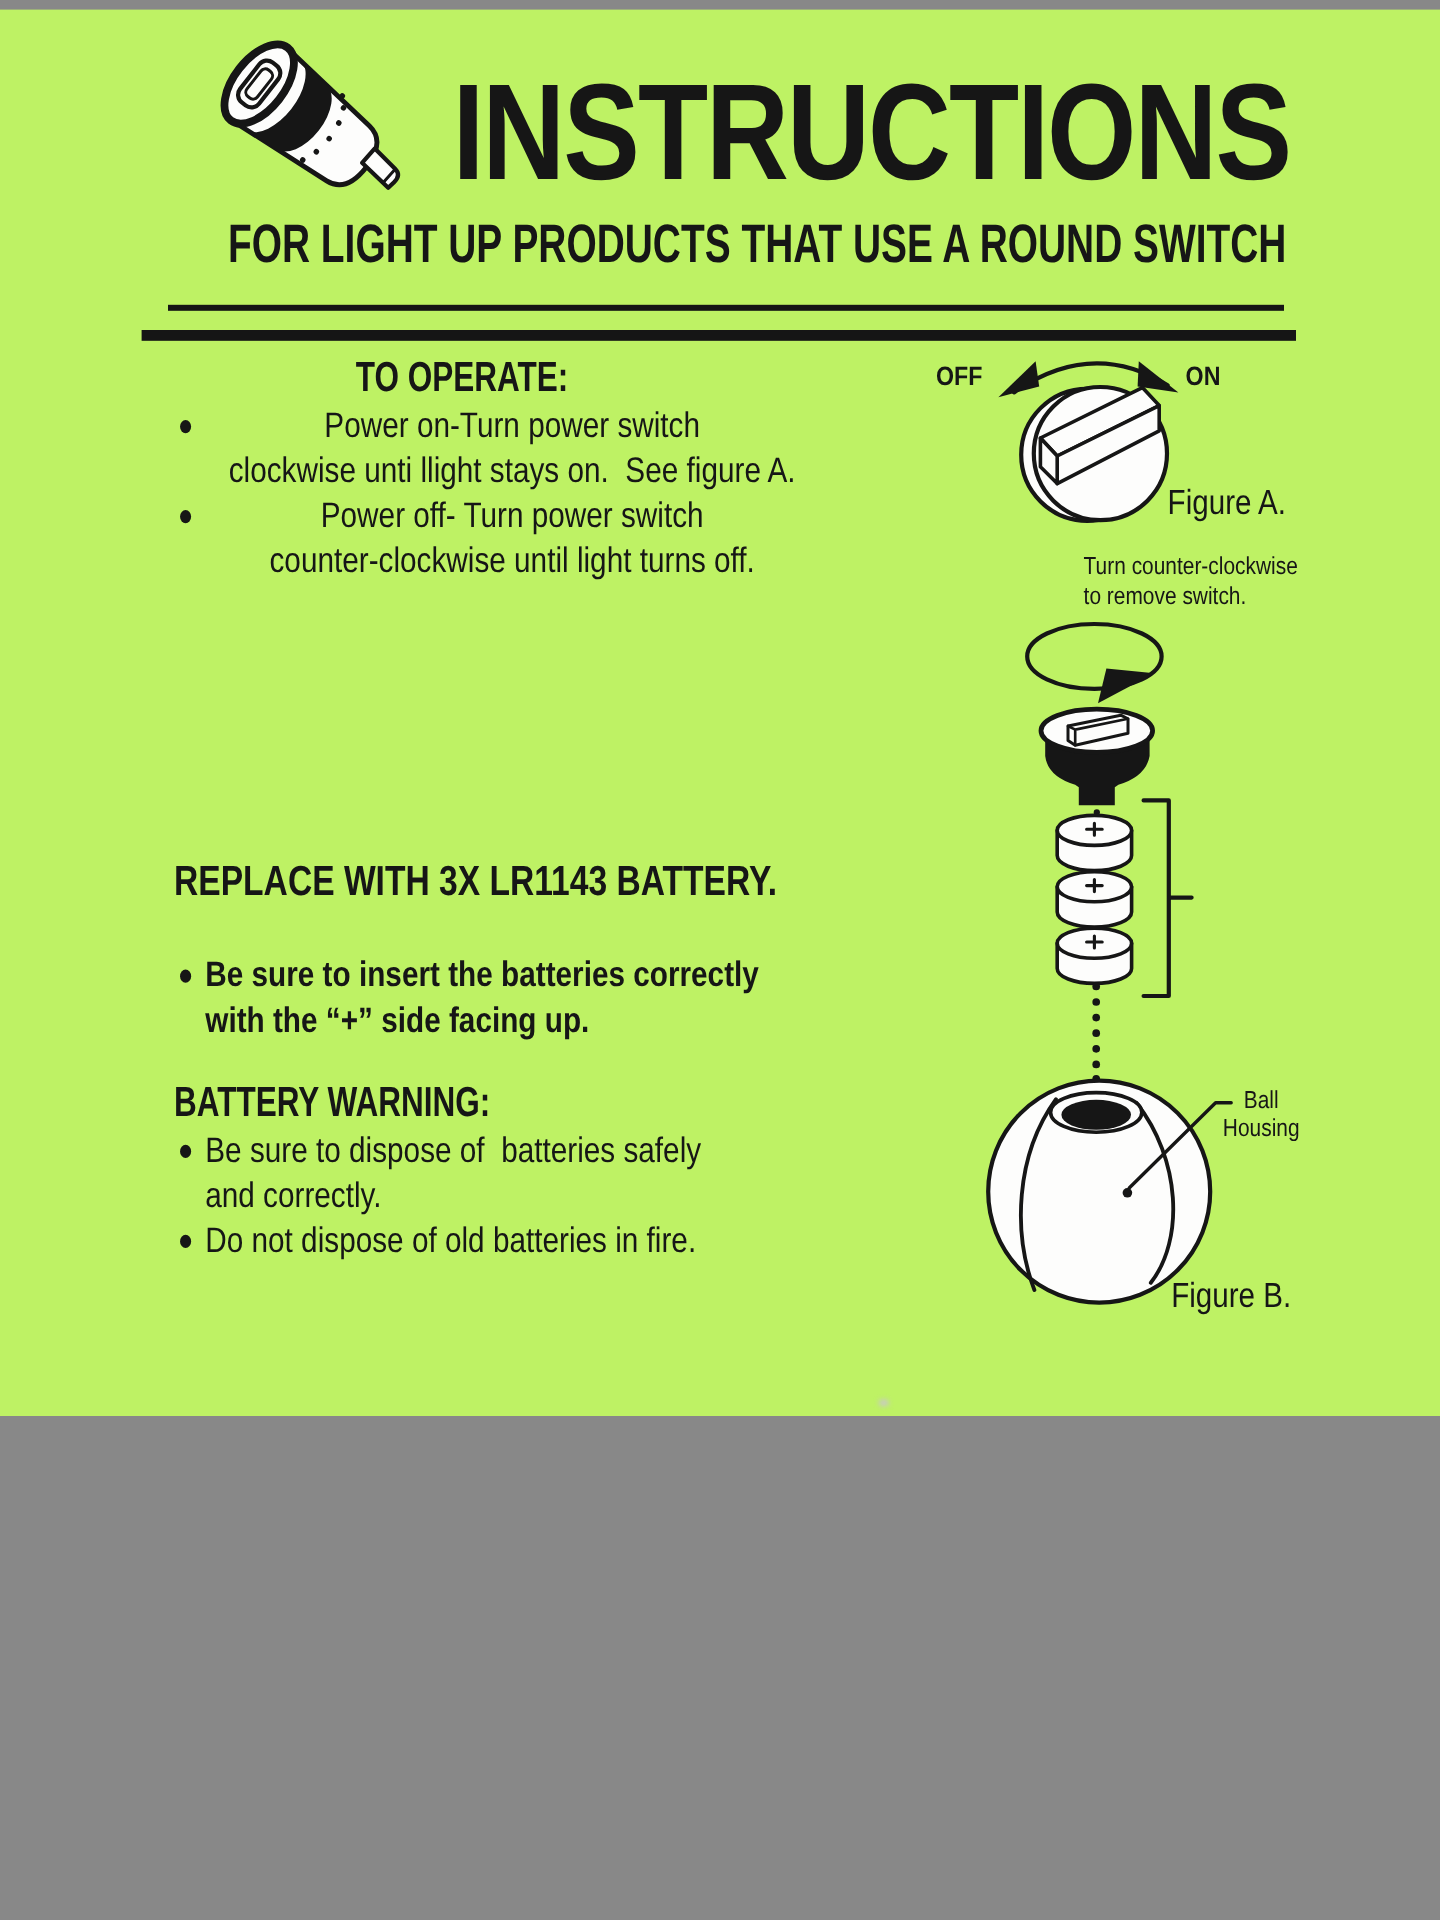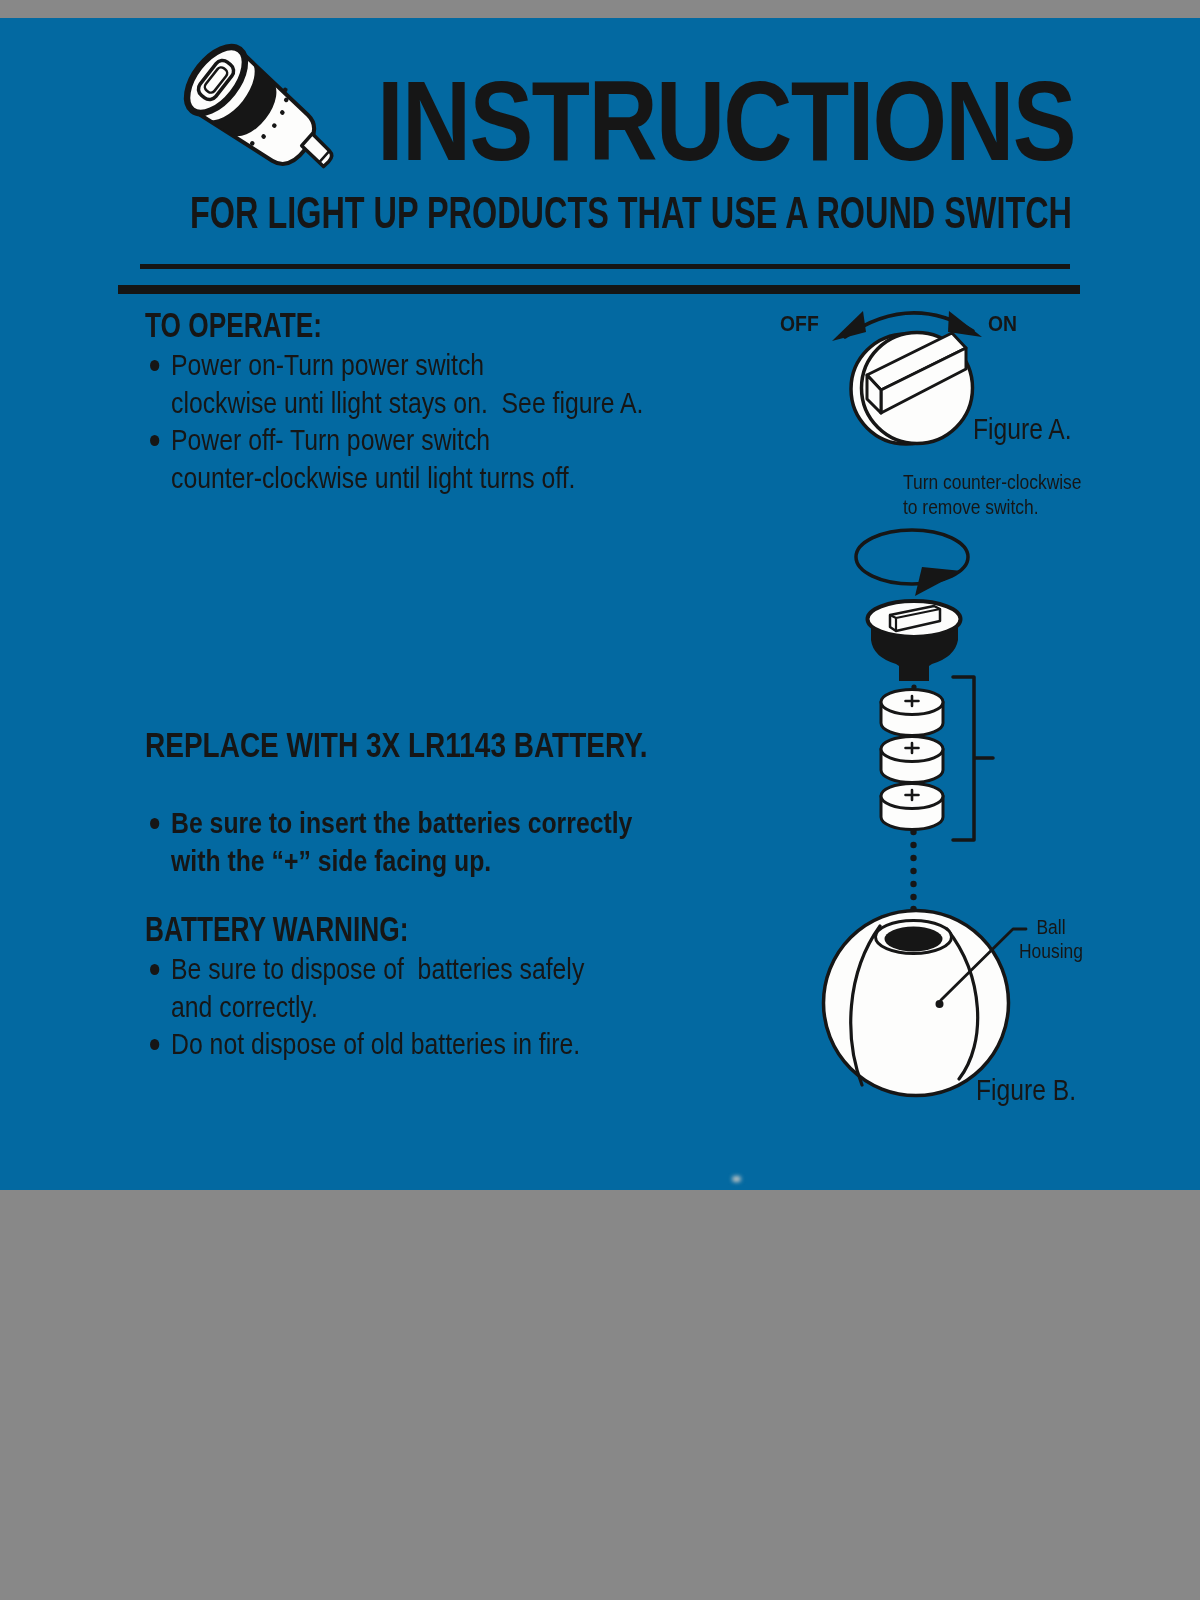--- a/index.html
+++ b/index.html
@@ -1,18 +1,18 @@
 <!DOCTYPE html>
 <html><head>
 <meta charset="utf-8">
 <style>
   html,body{margin:0;padding:0;background:#888;}
   .page{
-    position:relative;width:1200px;height:1172px;margin:18px auto;
-    background:#0369a1;overflow:hidden;
+    position:relative;width:1200px;height:1172px;margin:8px auto;
+    background:#bef264;overflow:hidden;
     font-family:"Liberation Sans",sans-serif;color:#161616;
   }
   .abs{position:absolute;}
   svg{display:block;}
   .artwork{position:absolute;left:0;top:0;pointer-events:none;}
 
   .title{
     left:377px;top:46px;font-size:114px;font-weight:bold;line-height:1;
     letter-spacing:-2px;white-space:nowrap;
     transform:scaleX(0.84);transform-origin:left top;
@@ -169,21 +169,21 @@
         <path d="M 941,982 L 1013,911 H 1026" stroke-width="2.8"></path>
       </g>
     </g>
   </svg>
 
   <div class="abs title">INSTRUCTIONS</div>
   <div class="abs subtitle">FOR LIGHT UP PRODUCTS THAT USE A ROUND SWITCH</div>
   <div class="abs rule rule-thin"></div>
   <div class="abs rule rule-thick"></div>
 
-  <div class="abs sec" style="left:145px;top:286px;">
+  <div class="abs sec" style="left:145px;top:286px;text-align:center;">
     <h2>TO OPERATE:</h2>
     <ul>
       <li>Power on-Turn power switch
 clockwise unti llight stays on.  See figure A.</li>
       <li>Power off- Turn power switch
 counter-clockwise until light turns off.</li>
     </ul>
   </div>
 
 

